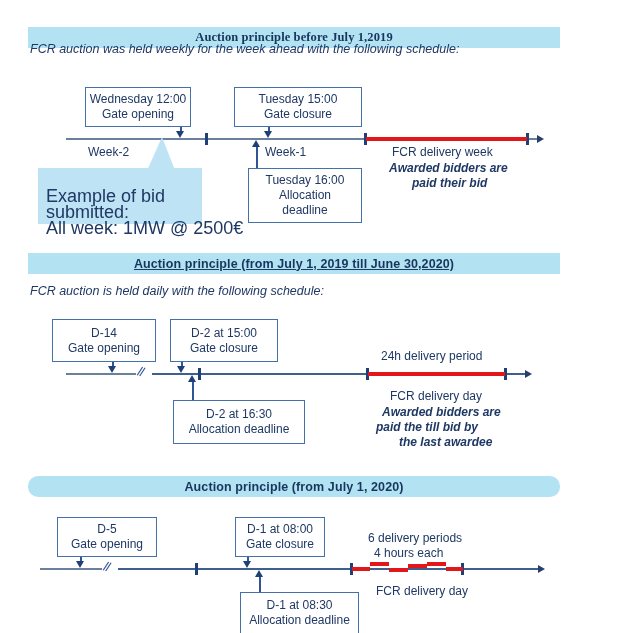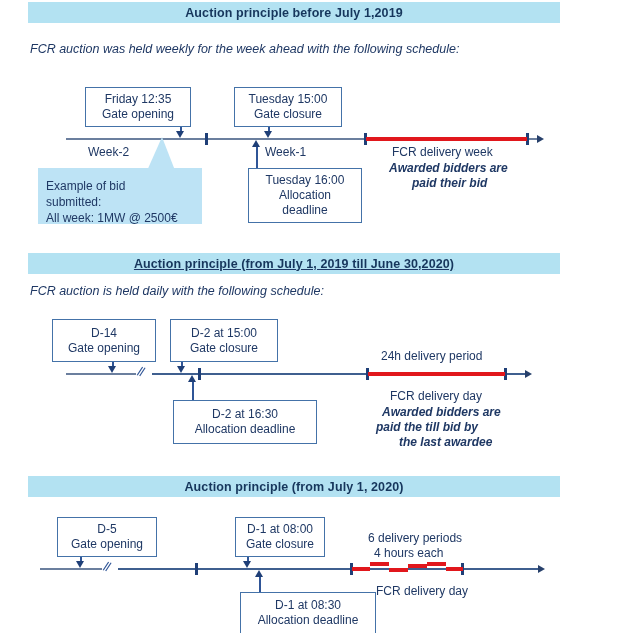--- a/index.html
+++ b/index.html
@@ -124,57 +124,57 @@
   }
   .label.center { text-align: center; }
   .label.bolditalic {
     font-weight: bold;
     font-style: italic;
   }
   
   .bubble {
     position: absolute;
     background: #bde3f5;
-    font-size: 12px;
+    font-size: 18px;
     line-height: 16px;
     color: #1f3864;
-    padding: 10px 8px;
+    padding: 20px 8px;
     box-sizing: border-box;
   }
   .bubble div { white-space: nowrap; }
   .bubble-tail {
     position: absolute;
   }
   .break-mark {
     position: absolute;
     font-size: 13px;
     color: #2f5597;
     transform: rotate(18deg);
     letter-spacing: -1px;
   }
 </style>
 </head>
 <body>
 
 <div class="section" style="top:0;height:238px;">
 
-  <div class="header-bar" style="top:2px;">
+  <div class="header-bar" style="top:27px;font-family:Liberation Serif, serif;">
     <span>Auction principle before July 1,2019</span>
   </div>
 
   <div class="intro" style="top:42px;">FCR auction was held weekly for the week ahead with the following schedule:</div>
 
   <div class="box" style="left:85px;top:87px;width:106px;height:40px;">
-    <div>Friday 12:35</div>
+    <div>Wednesday 12:00</div>
     <div>Gate opening</div>
   </div>
   <div class="conn" style="left:180px;top:127px;height:7px;"></div>
   <div class="conn-head-down" style="left:176px;top:131px;"></div>
 
-  <div class="box" style="left:234px;top:87px;width:108px;height:40px;">
+  <div class="box" style="left:234px;top:87px;width:128px;height:40px;">
     <div>Tuesday 15:00</div>
     <div>Gate closure</div>
   </div>
   <div class="conn" style="left:268px;top:127px;height:7px;"></div>
   <div class="conn-head-down" style="left:264px;top:131px;"></div>
 
   <div class="axis gray" style="left:66px;top:138px;width:473px;"></div>
   <div class="axis-arrow" style="left:537px;top:135px;"></div>
 
   <div class="tick" style="left:205px;top:133px;"></div>
@@ -236,35 +236,35 @@
   <div class="break-mark" style="left:138px;top:126px;">//</div>
 
   <div class="tick" style="left:198px;top:130px;"></div>
   <div class="tick" style="left:366px;top:130px;"></div>
   <div class="tick" style="left:504px;top:130px;"></div>
 
   <div class="redline" style="left:368px;top:134px;width:137px;"></div>
 
   <div class="conn" style="left:192px;top:141px;height:22px;"></div>
   <div class="conn-head-up" style="left:188px;top:137px;"></div>
-  <div class="box" style="left:173px;top:162px;width:144px;height:44px;">
+  <div class="box" style="left:173px;top:162px;width:132px;height:44px;">
     <div>D-2 at 16:30</div>
     <div>Allocation deadline</div>
   </div>
 
   <div class="label" style="left:381px;top:111px;">24h delivery period</div>
   <div class="label" style="left:390px;top:151px;">FCR delivery day</div>
   <div class="label bolditalic" style="left:382px;top:167px;">Awarded bidders are</div>
   <div class="label bolditalic" style="left:376px;top:182px;">paid the till bid by</div>
   <div class="label bolditalic" style="left:399px;top:197px;">the last awardee</div>
 </div>
 
 <div class="section" style="top:465px;height:168px;">
 
-  <div class="header-bar" style="top:11px;">
+  <div class="header-bar" style="top:11px;border-radius:10px;">
     <span>Auction principle (from July 1, 2020)</span>
   </div>
 
   <div class="box" style="left:57px;top:52px;width:100px;height:40px;">
     <div>D-5</div>
     <div>Gate opening</div>
   </div>
   <div class="conn" style="left:80px;top:92px;height:7px;"></div>
   <div class="conn-head-down" style="left:76px;top:96px;"></div>
 
@@ -286,21 +286,21 @@
 
   <div class="redseg" style="left:352px;top:102px;width:18px;"></div>
   <div class="redseg" style="left:370px;top:97px;width:19px;"></div>
   <div class="redseg" style="left:389px;top:103px;width:19px;"></div>
   <div class="redseg" style="left:408px;top:99px;width:19px;"></div>
   <div class="redseg" style="left:427px;top:97px;width:19px;"></div>
   <div class="redseg" style="left:446px;top:102px;width:17px;"></div>
 
   <div class="conn" style="left:259px;top:109px;height:19px;"></div>
   <div class="conn-head-up" style="left:255px;top:105px;"></div>
-  <div class="box" style="left:240px;top:127px;width:136px;height:42px;">
+  <div class="box" style="left:240px;top:127px;width:119px;height:42px;">
     <div>D-1 at 08:30</div>
     <div>Allocation deadline</div>
   </div>
 
   <div class="label" style="left:368px;top:66px;">6 delivery periods</div>
   <div class="label" style="left:374px;top:81px;">4 hours each</div>
   <div class="label" style="left:376px;top:119px;">FCR delivery day</div>
 </div>
 
 </body></html>

